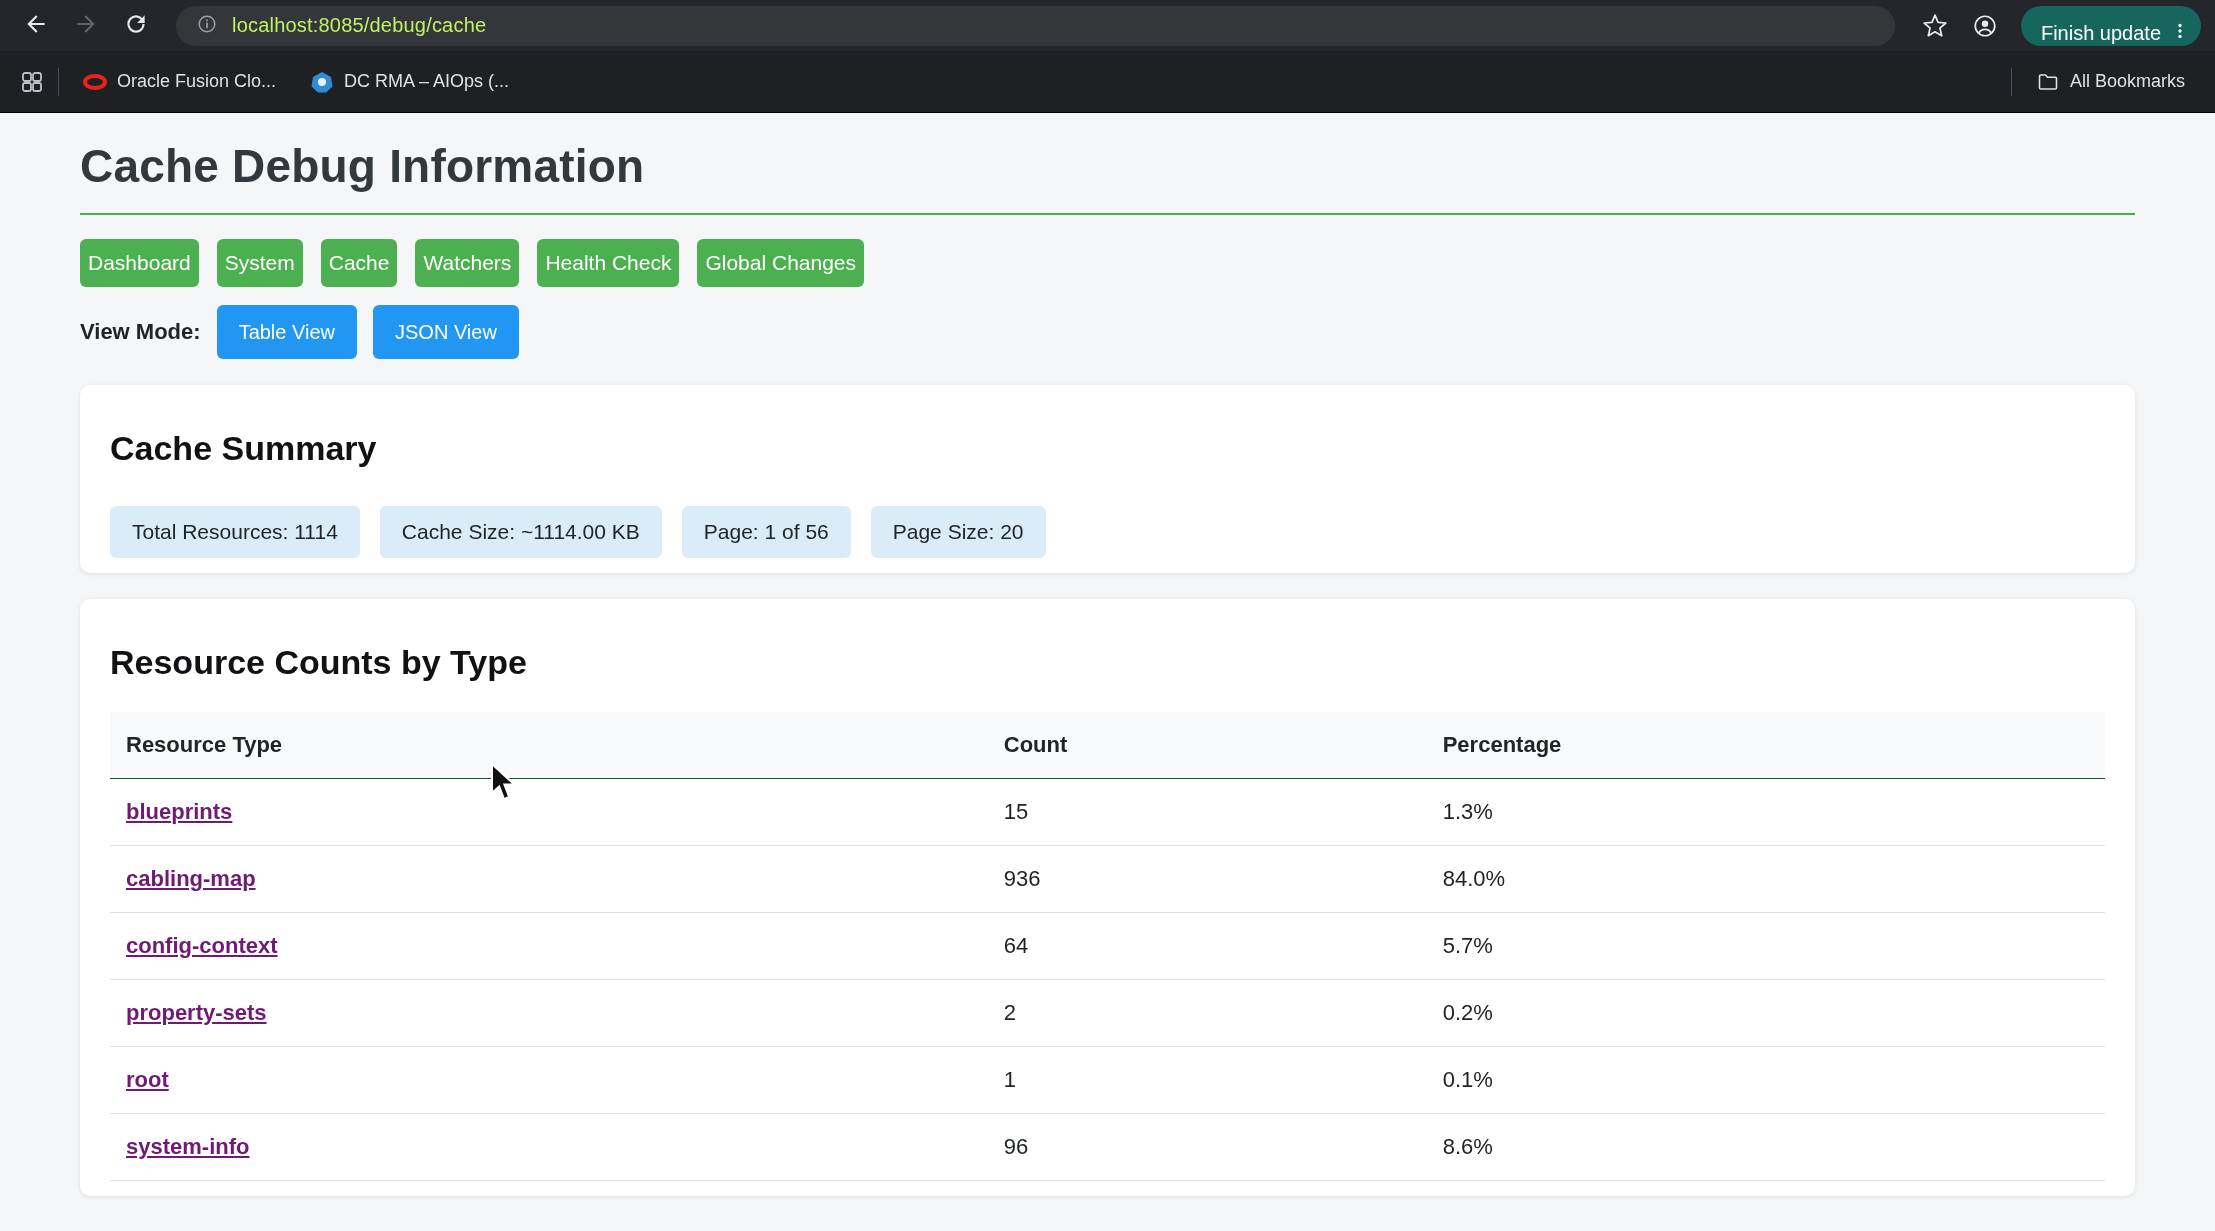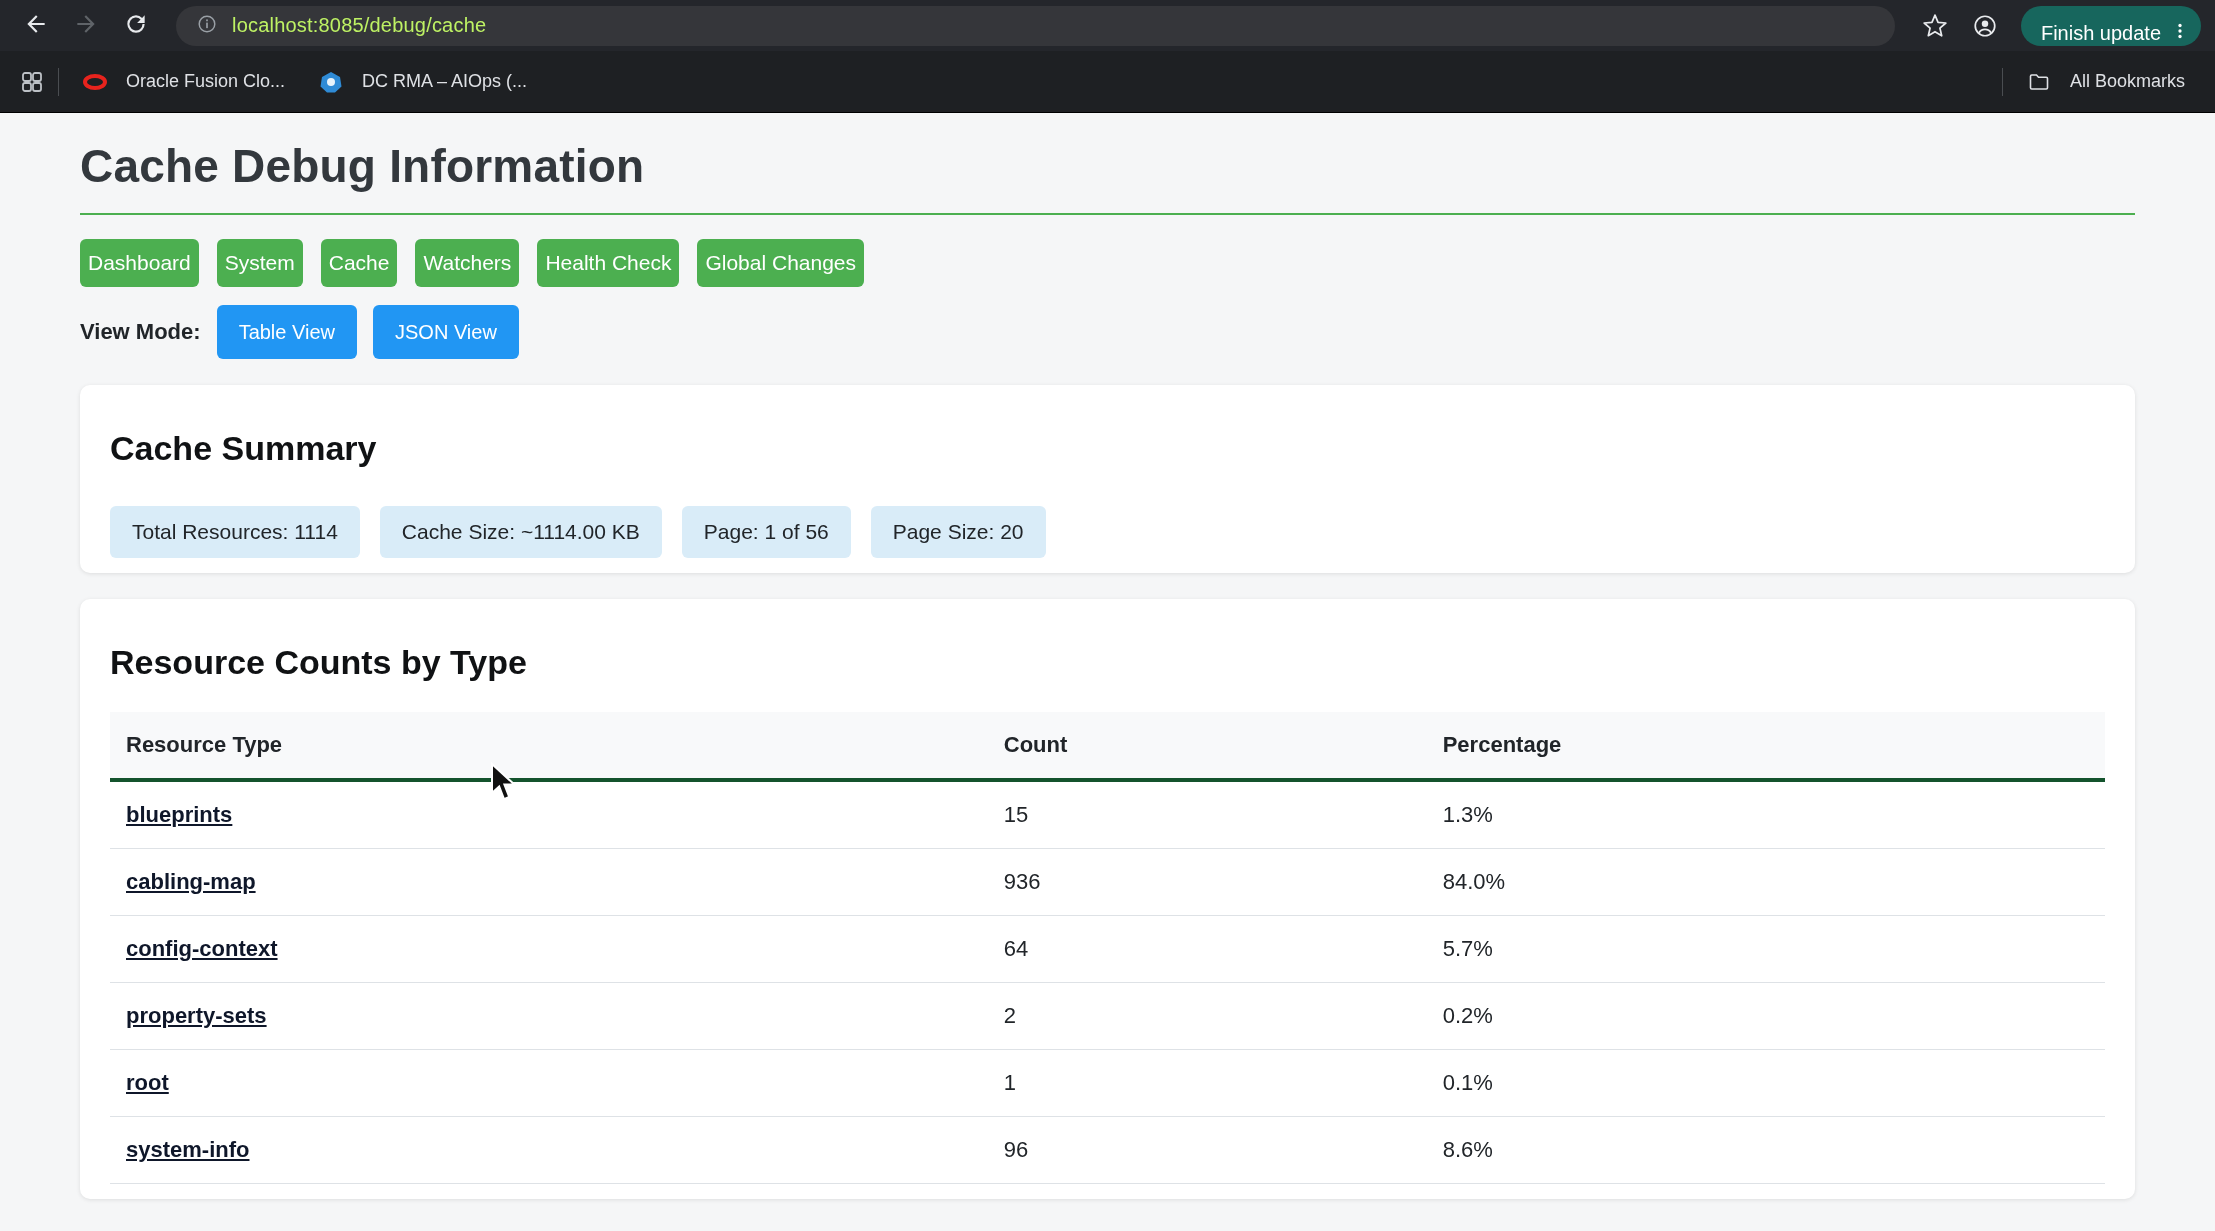--- a/index.html
+++ b/index.html
@@ -60,21 +60,21 @@
     height: 62px;
     background: #1e2023;
     display: flex; align-items: center;
     padding: 0 20px;
     gap: 14px;
     color: #dfe1e5;
     font-size: 18px;
     border-bottom: 1px solid #000;
   }
   .bm-item {
-    display: flex; align-items: center; gap: 19px;
+    display: flex; align-items: center; gap: 10px;
     padding: 7px 10px; border-radius: 8px; cursor: pointer;
     white-space: nowrap;
     text-align: center;
   }
   .bm-divider { width: 1px; height: 28px; background: #4a4d51; }
   .bm-spacer { flex: 1; }
   .bm-icon { width: 24px; height: 24px; display: inline-flex; align-items: center; justify-content: center; }
   .bm-icon svg { width: 24px; height: 24px; }
   .oracle-oval { width: 26px; height: 16px; border: 4px solid #e8231d; border-radius: 50%; }
 
@@ -121,30 +121,30 @@
   }
 
   table.res-table { width: 100%; border-collapse: collapse; margin-top: 30px; }
   table.res-table th {
     background: #f8f9fa;
     text-align: left;
     font-size: 22px;
     font-weight: bold;
     color: #212529;
     padding: 20px 16px;
-    border-bottom: 4px solid #14532d;
+    border-bottom: 1px solid #14532d;
   }
   table.res-table td {
     font-size: 22px;
     color: #212529;
     padding: 20px 16px;
     border-bottom: 1px solid #dee2e6;
     background: #fff;
   }
-  a.res-link { color: #0f172a; font-weight: bold; text-decoration: underline; cursor: pointer; margin-top: 44px; }
+  a.res-link { color: #701a75; font-weight: bold; text-decoration: underline; cursor: pointer; margin-top: 44px; }
 
   .mouse-cursor { position: absolute; left: 490px; top: 762px; width: 28px; height: 40px; pointer-events: none; z-index: 99; }
 </style>
 </head>
 <body>
 
 <div class="toolbar">
   <button class="icon-btn">
     <span><svg viewBox="0 0 24 24" width="26" height="26">
           <path d="M20 11H7.8l5.6-5.6L12 4l-8 8 8 8 1.4-1.4L7.8 13H20v-2z" fill="#e8eaed"></path>

